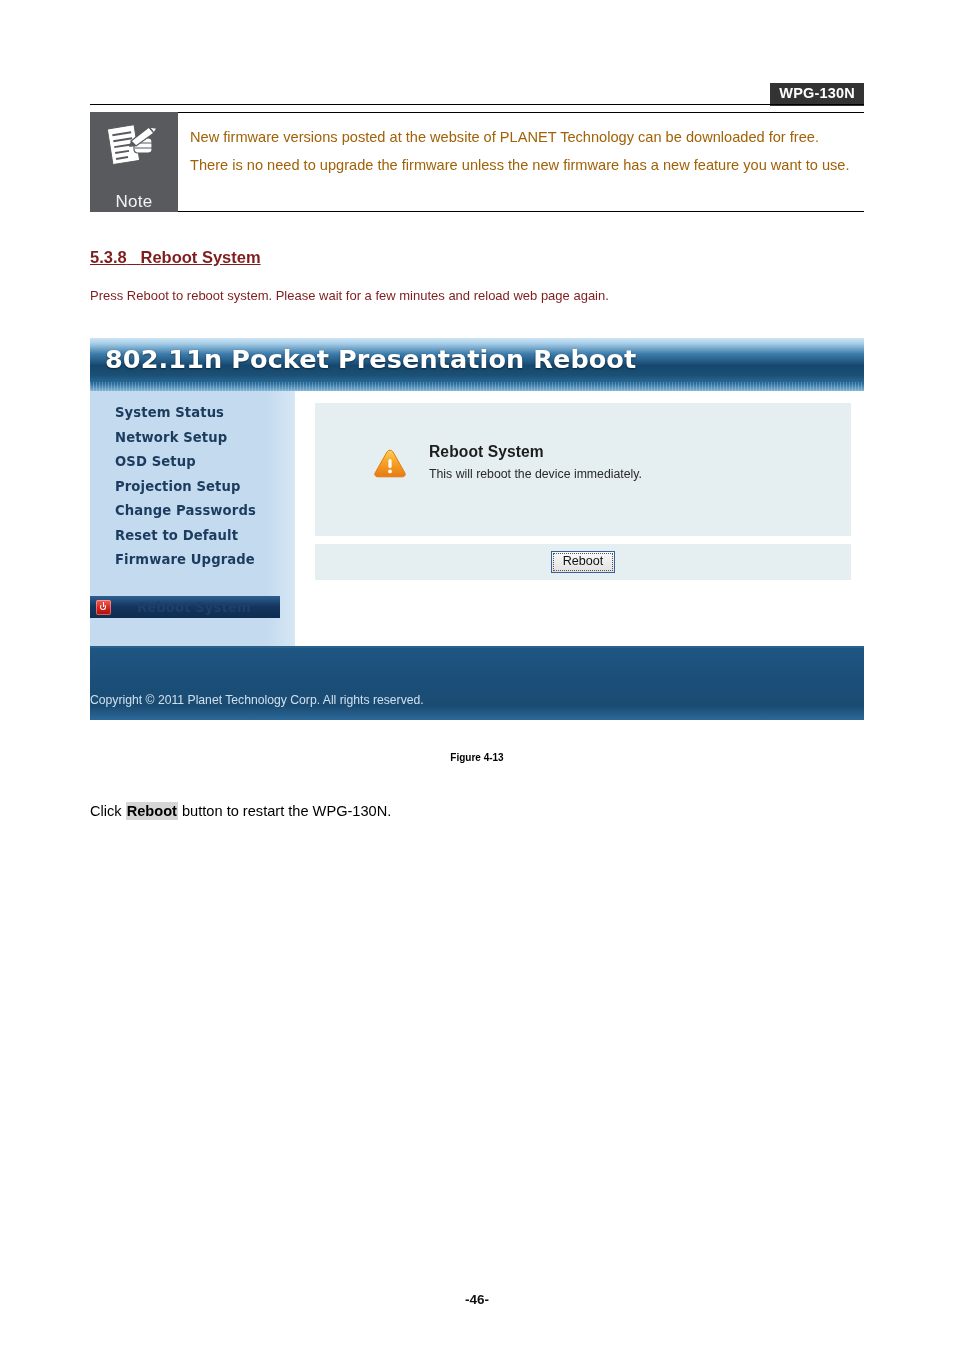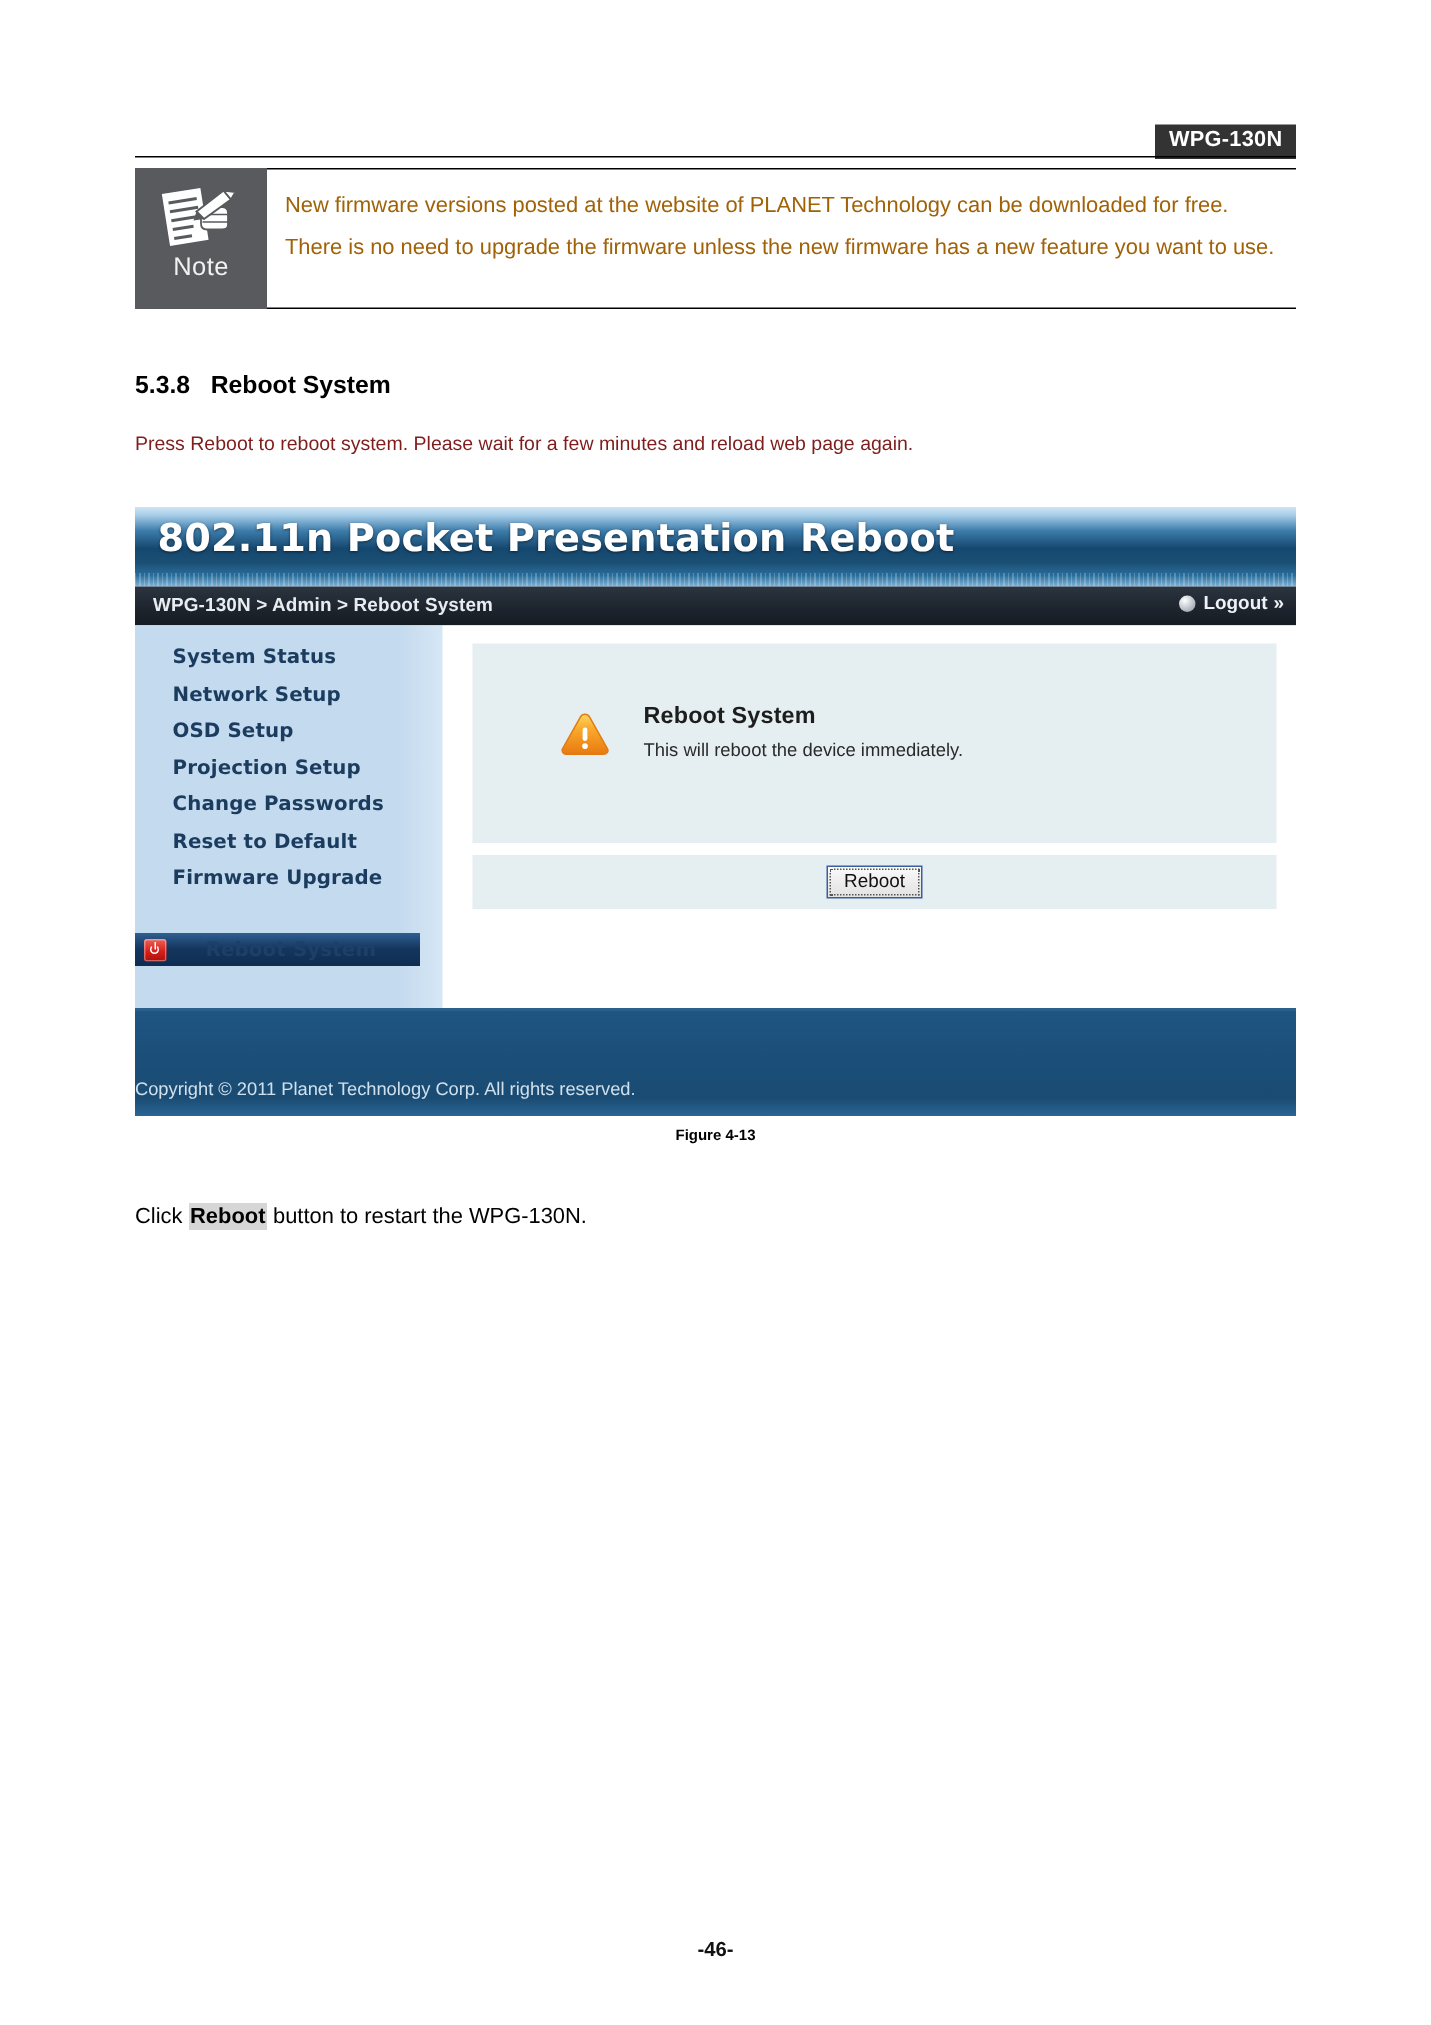--- a/index.html
+++ b/index.html
@@ -58,20 +58,21 @@
     width: 88px;
     min-height: 94px;
     background: #595a5e;
     display: flex;
     flex-direction: column;
     align-items: center;
     justify-content: flex-start;
     padding-top: 7px;
     box-sizing: border-box;
     flex: 0 0 88px;
+    gap: 24px;
   }
   .note-glyph {
     width: 60px;
     height: 50px;
     display: block;
   }
   .note-word {
     color: #f2f2f2;
     font-size: 17px;
     letter-spacing: 0.3px;
@@ -92,22 +93,23 @@
     color: #a16207;
   }
 
   
   .section-heading {
     position: absolute;
     left: 90px;
     top: 248px;
     font-size: 16.5px;
     font-weight: bold;
-    color: #000000;
+    color: #7f1d1d;
     white-space: pre;
+    text-decoration: underline;
   }
   .body-line {
     position: absolute;
     left: 90px;
     top: 288px;
     font-size: 13px;
     color: #7f1d1d;
   }
 
   
@@ -411,28 +413,20 @@
 <div class="section-heading"><span>5.3.8</span>   <span>Reboot System</span></div>
 
 <div class="body-line">Press Reboot to reboot system. Please wait for a few minutes and reload web page again.</div>
 
 <div class="webui">
 
   <div class="webui-banner">
     <div class="banner-title">802.11n Pocket Presentation Reboot</div>
   </div>
 
-  <div class="webui-navbar">
-    <div class="breadcrumb">WPG-130N &gt; Admin &gt; Reboot System</div>
-    <div class="logout-group">
-      <span class="logout-orb"></span>
-      <span class="logout-label">Logout</span>
-      <span class="logout-chev">»</span>
-    </div>
-  </div>
 
   <div class="webui-body">
 
     <div class="sidebar">
       <div class="menu-list">
         <div class="menu-item">System Status</div>
         <div class="menu-item">Network Setup</div>
         <div class="menu-item">OSD Setup</div>
         <div class="menu-item">Projection Setup</div>
         <div class="menu-item">Change Passwords</div>

